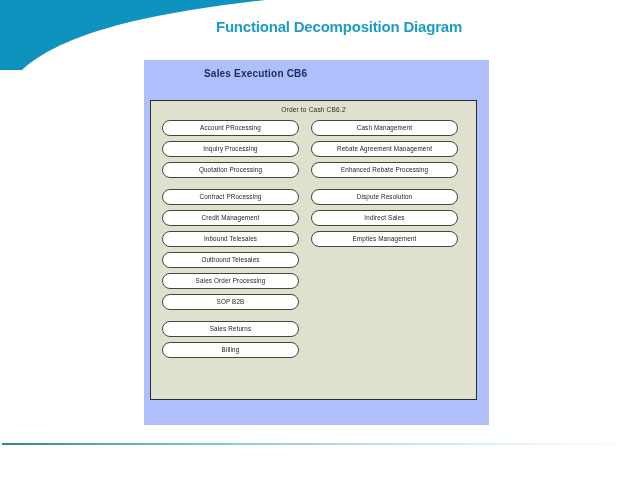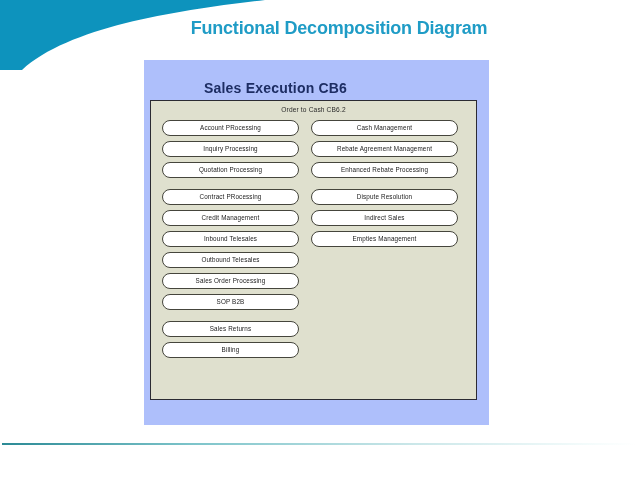--- a/index.html
+++ b/index.html
@@ -27,21 +27,21 @@
 
   
   #slide-title {
     position: absolute;
     left: 0;
     top: 18px;
     width: 638px;
     text-align: center;
     padding-left: 40px;
     box-sizing: border-box;
-    font-size: 18px;
+    font-size: 15px;
     font-weight: bold;
     color: #1f9cc6;
     letter-spacing: -0.2px;
     white-space: nowrap;
   }
 
   
   #outer-panel {
     position: absolute;
     left: 144px;
@@ -49,26 +49,25 @@
     width: 345px;
     height: 365px;
     background: #aebffb;
     box-sizing: border-box;
   }
 
   #outer-panel-label {
     position: absolute;
     left: 60px;
     top: 8px;
-    font-size: 14px;
+    font-size: 10px;
     font-weight: bold;
     color: #1d2d63;
     letter-spacing: 0.2px;
     white-space: nowrap;
-    margin-top: 12px;
   }
 
   
   #inner-box {
     position: absolute;
     left: 6px;
     top: 40px;
     width: 327px;
     height: 300px;
     background: #dfe0ce;

